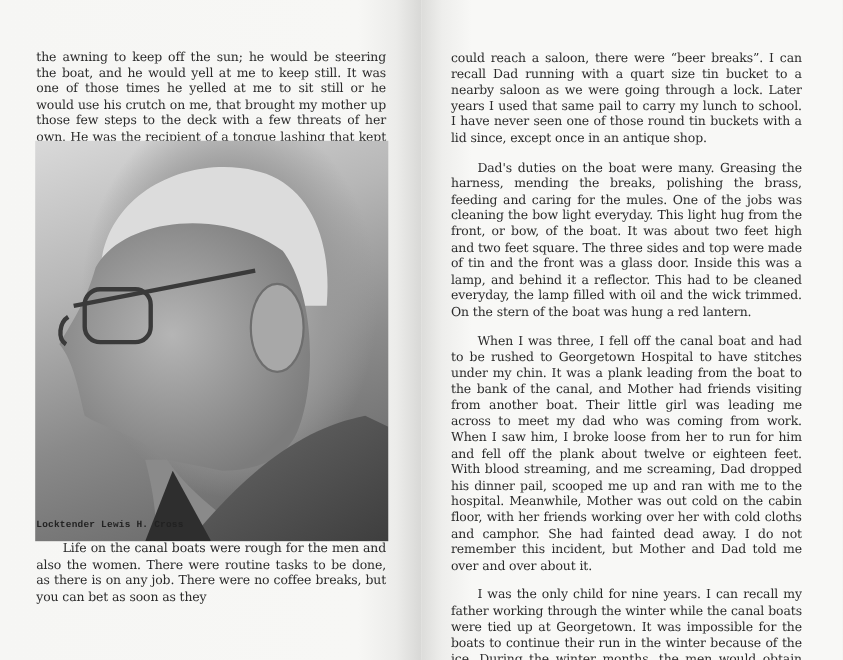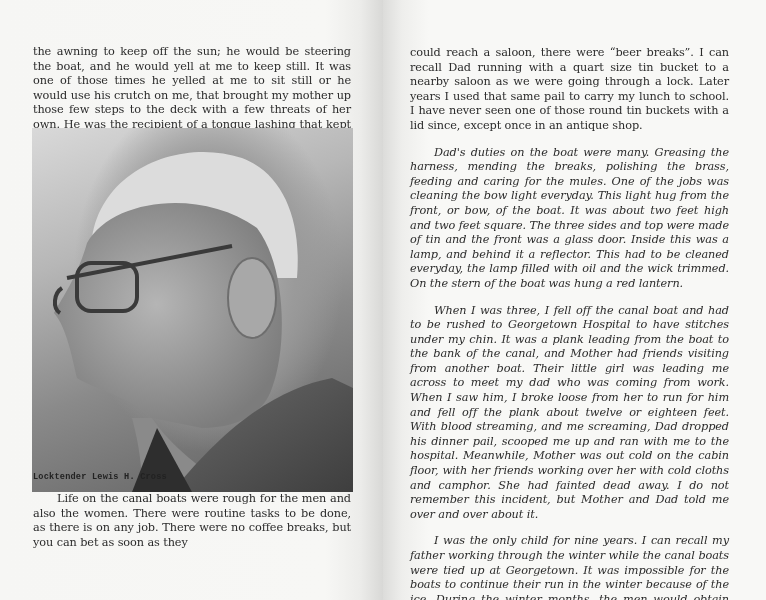--- a/index.html
+++ b/index.html
@@ -14,21 +14,21 @@
   .page-left { width:383px; background:linear-gradient(to right,#f6f6f4 0%,#f7f7f5 85%,#ececea 94%,#d8d8d6 100%); }
   .page-right { width:383px; background:linear-gradient(to right,#dcdcda 0%,#eeeeec 5%,#f8f8f6 12%,#f8f8f6 100%); }
   .text-block {
     position:absolute;
     font-size:11.3px; line-height:14.6px;
     text-align:justify; letter-spacing:-0.1px;
     color:#2b2b2b;
   }
   .text-block p { margin:0; }
   .text-block p.indent { text-indent:24px; }
-  .text-block p + p { margin-top:12px;font-style:italic; }
+  .text-block p + p { margin-top:12px; }
   .tl { left:33px; top:45px; width:318px; }
   .bl { left:33px; top:492px; width:318px; }
   .tr { left:27px; top:46px; width:319px; }
   .photo {
     position:absolute; left:32px; top:128px; width:321px; height:364px;
     overflow:hidden;
     background:
       radial-gradient(ellipse 60% 70% at 55% 40%, #bdbdbd 0%, #9a9a9a 45%, transparent 70%),
       linear-gradient(160deg,#d9d9d9 0%,#b7b7b7 30%,#8a8a8a 60%,#5d5d5d 100%);
   }

